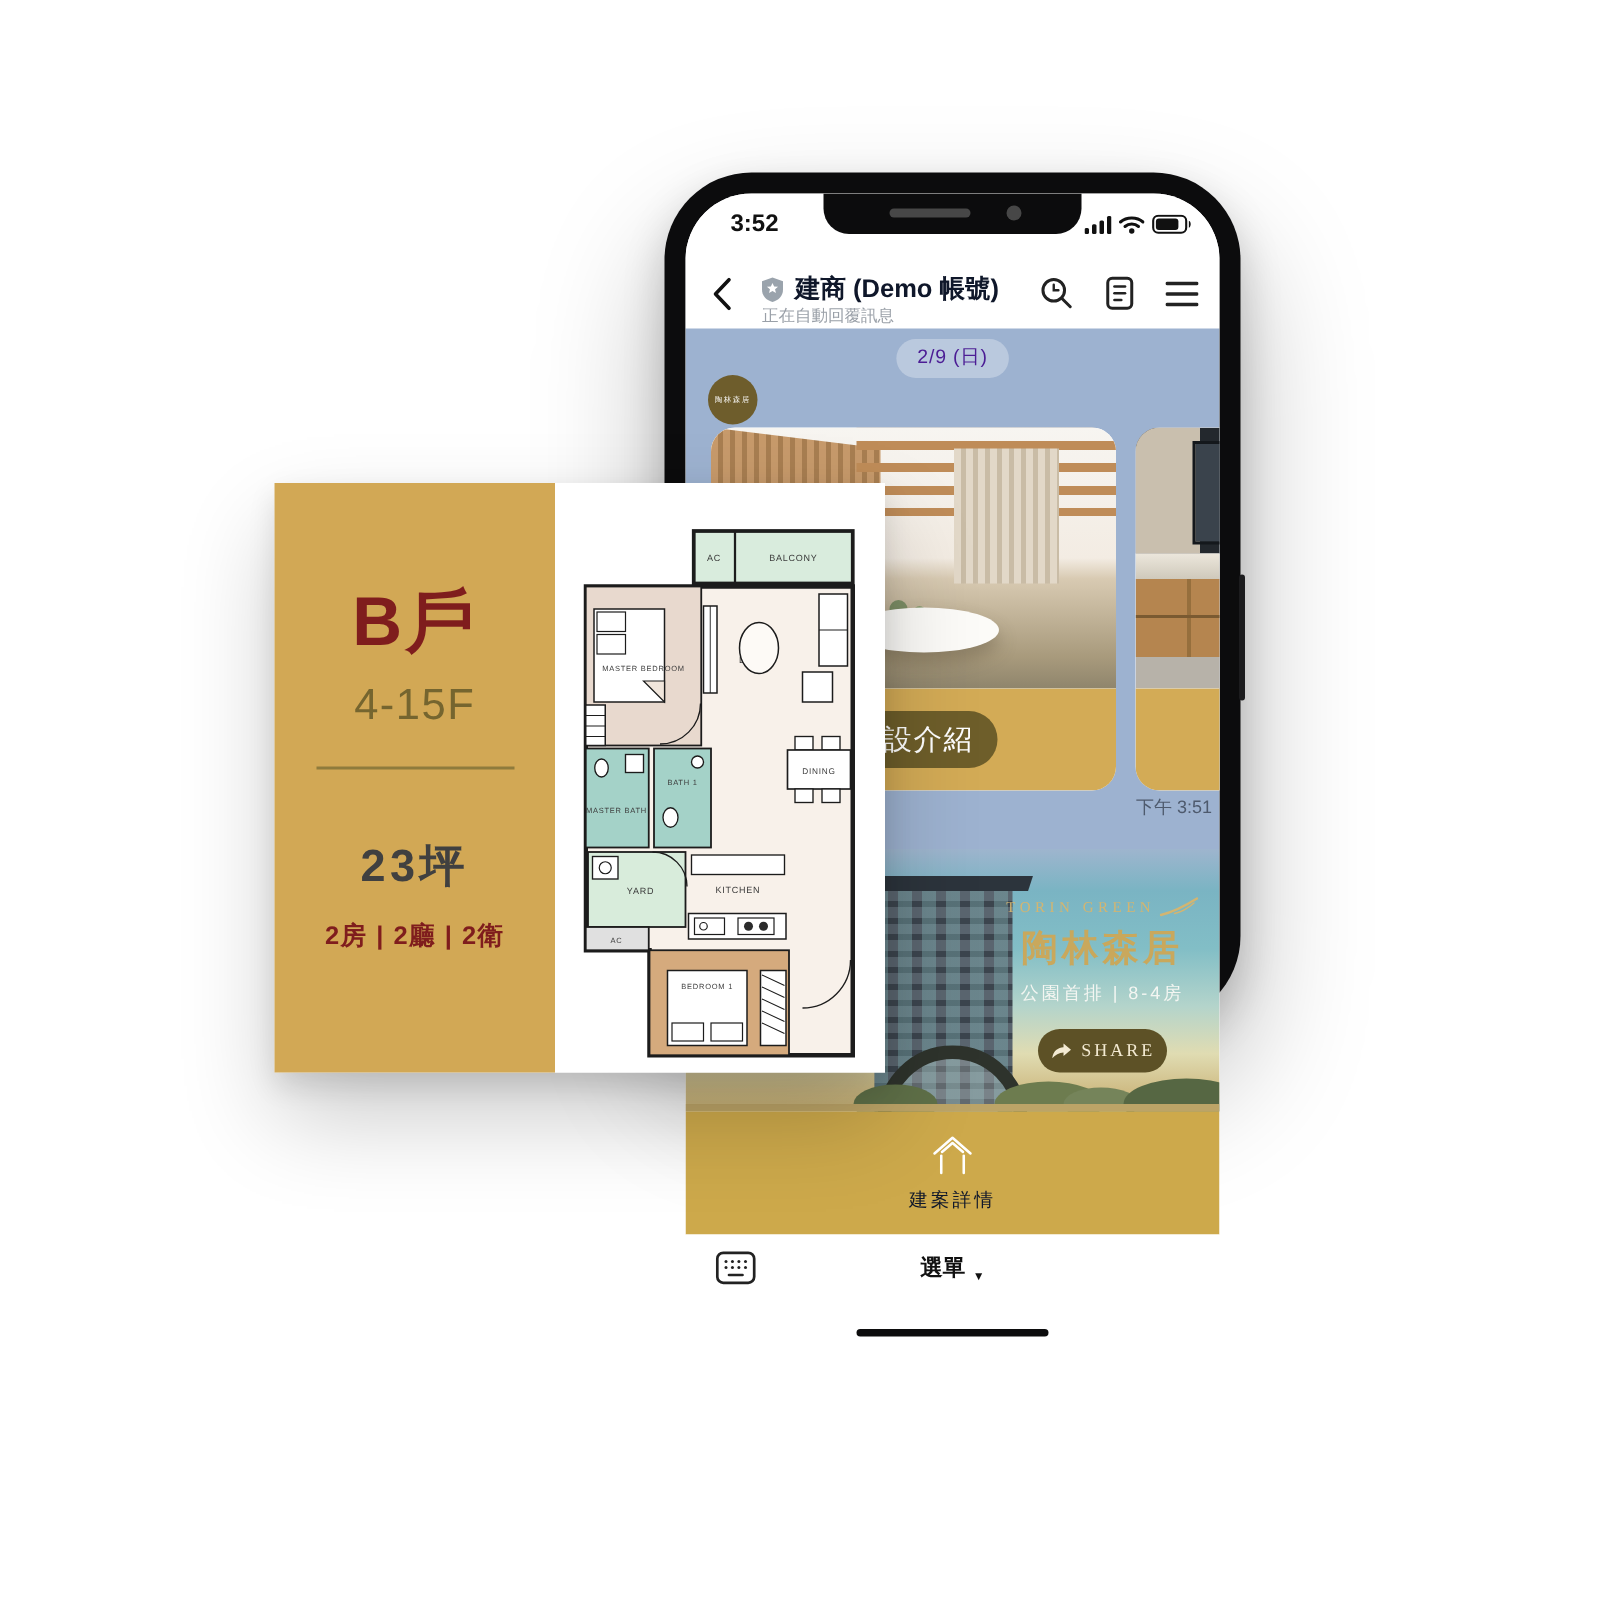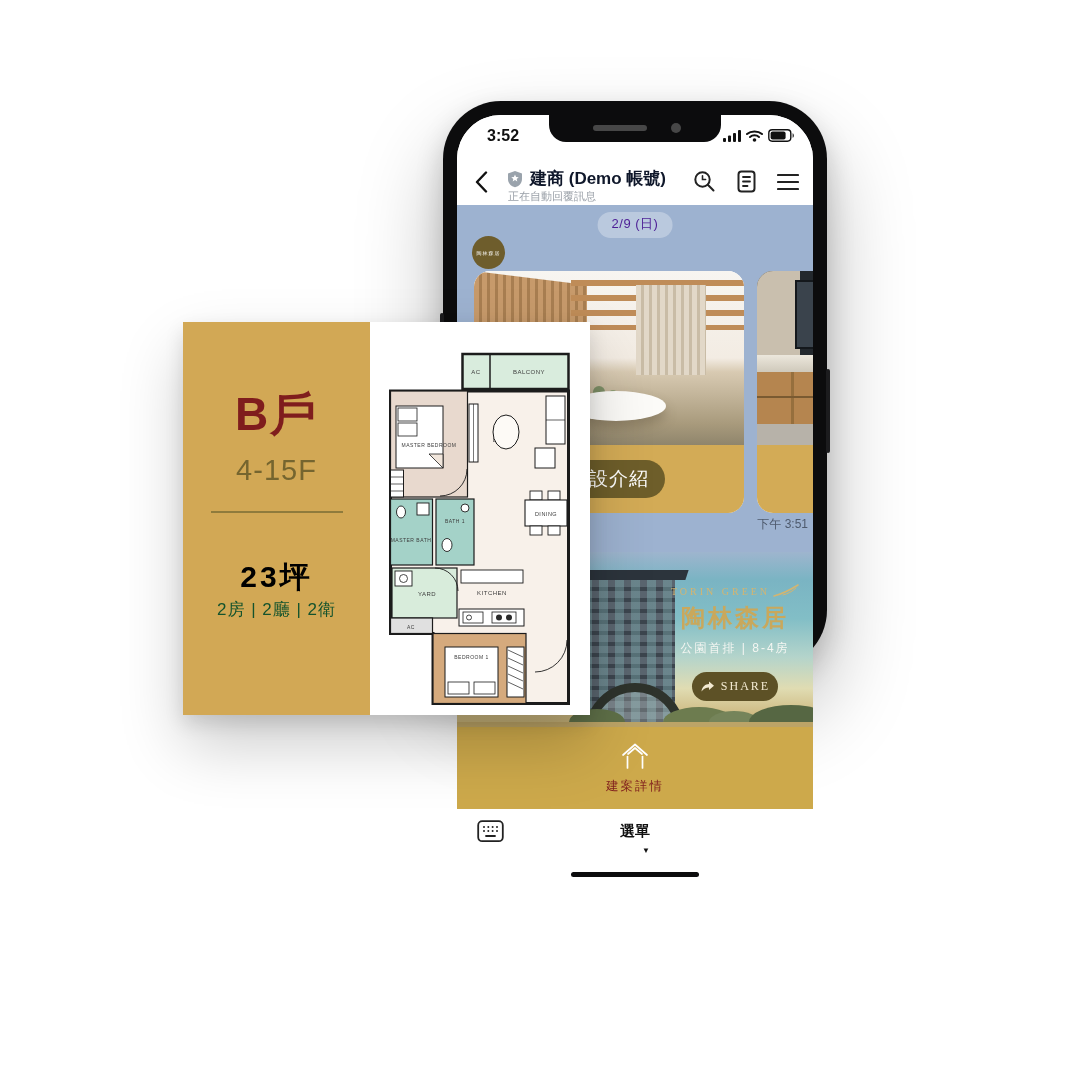--- a/index.html
+++ b/index.html
@@ -4,21 +4,21 @@
 <style>
   * { margin:0; padding:0; box-sizing:border-box; }
   html,body { width:1080px; height:1080px; }
   body {
     position:relative; background:#ffffff; overflow:hidden;
     font-family:"Liberation Sans", sans-serif;
   }
 
   
   .phone {
-    position:absolute; left:443px; top:101px; width:384px; height:567px;
+    position:absolute; left:443px; top:115px; width:384px; height:567px;
     background:#0c0c0d; border-radius:58px;
     box-shadow:0 45px 85px rgba(0,0,0,.28), 0 12px 28px rgba(0,0,0,.18);
   }
   .sidebtn { position:absolute; width:4px; background:#1c1c1e; border-radius:2px; }
   .sb-l1 { left:-3px; top:212px; height:30px; }
   .sb-l2 { left:-3px; top:258px; height:56px; }
   .sb-l3 { left:-3px; top:326px; height:56px; }
   .sb-r1 { right:-3px; top:268px; height:84px; }
 
   .screen {
@@ -113,43 +113,43 @@
   .sharebtn { margin:15px auto 0; width:86px; height:29px; border-radius:15px; background:#5d5126;
     display:flex; align-items:center; justify-content:center; gap:6px; }
   .share-label { font-family:"Liberation Serif", serif; font-size:12px; letter-spacing:2px; color:#f3ead2; }
 
   
   .richmenu { position:relative; height:82px; background:#cda94b; display:flex; }
   .rm-item { flex:1; display:flex; flex-direction:column; align-items:center; justify-content:center;
     gap:7px; position:relative; }
   .rm-item + .rm-item::before { content:""; position:absolute; left:0; top:13px; bottom:13px;
     width:1px; background:rgba(255,255,255,.9); }
-  .rm-label { color:#7f1d1d; font-size:12.5px; letter-spacing:2px; white-space:nowrap; }
+  .rm-label { color:#0f172a; font-size:12.5px; letter-spacing:2px; white-space:nowrap; }
 
   
   .inputbar { position:relative; height:46px; background:#fff; }
   .kb { position:absolute; left:20px; top:11px; }
   .menusel { position:absolute; left:50%; transform:translateX(-50%); top:13px; display:flex;
-    align-items:flex-end; gap:5px;flex-direction:column; }
+    align-items:flex-end; gap:5px; }
   .menusel .lbl { font-size:15px; font-weight:700; color:#111; white-space:nowrap; }
   .menusel .caret { font-size:8px; color:#111; }
   .homebar { position:absolute; left:50%; transform:translateX(-50%); bottom:7px;
     width:128px; height:5px; border-radius:3px; background:#0c0c0d; }
 
   
   .fcard { position:absolute; left:183px; top:322px; width:407px; height:393px; background:#fff;
     display:flex; z-index:5;
     box-shadow:0 30px 60px rgba(0,0,0,.20), 0 8px 18px rgba(0,0,0,.12); }
   .fgold { width:187px; background:#d2a855; display:flex; flex-direction:column; align-items:center;
     padding-top:62px; }
   .funit { font-size:46px; font-weight:800; color:#7f1d1d; letter-spacing:2px; }
   .ffloors { margin-top:8px; font-size:29px; color:#75652f; letter-spacing:1px; }
   .fdiv { margin-top:24px; width:132px; height:2px; background:#8f7b3c; }
-  .farea { margin-top:44px; font-size:30px; font-weight:800; color:#000000; letter-spacing:3px; }
-  .flayout { font-size:17px; font-weight:400; color:#14532d; letter-spacing:1px; white-space:nowrap; }
+  .farea { margin-top:44px; font-size:30px; font-weight:800; color:#404040; letter-spacing:3px; }
+  .flayout { margin-top:14px; font-size:17px; font-weight:700; color:#7f1d1d; letter-spacing:1px; white-space:nowrap; }
   .fplanwrap { flex:1; position:relative; background:#fff; }
   .plan { position:absolute; left:19px; top:30px; }
   .plan text { fill:#3c3c3c; letter-spacing:.5px; font-family:"Liberation Sans", sans-serif; }
 </style>
 </head>
 <body>
 
 <div class="phone">
   <div class="sidebtn sb-l1"></div>
   <div class="sidebtn sb-l2"></div>

